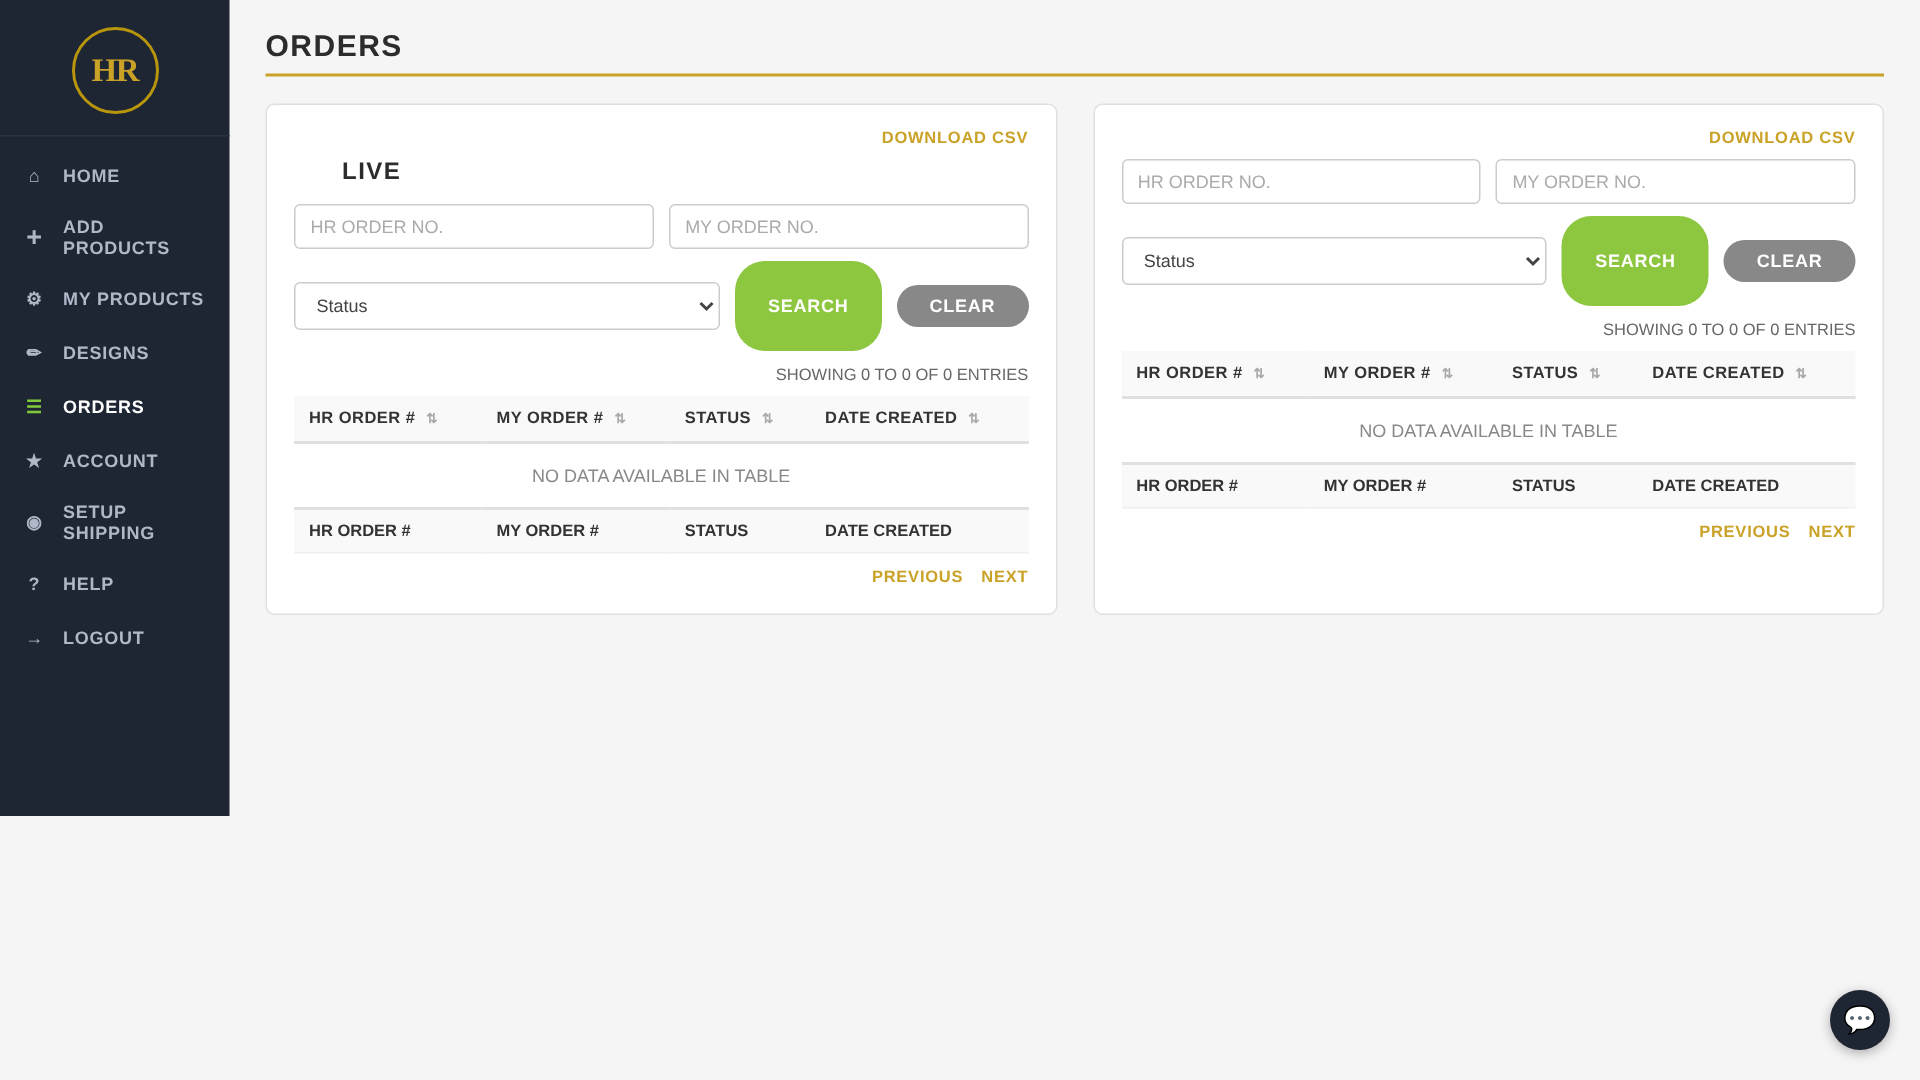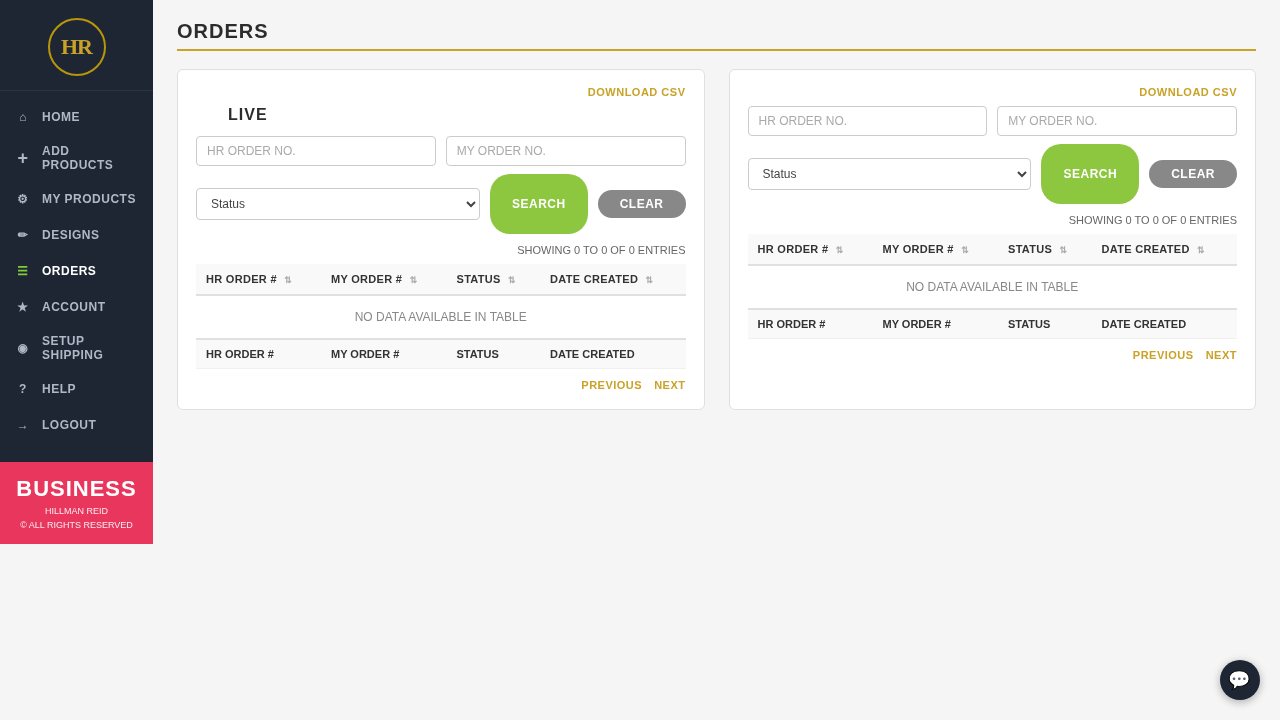--- a/index.html
+++ b/index.html
@@ -350,25 +350,20 @@
       <span class="nav-icon icon-question">?</span>
       <span>HELP</span>
     </div>
 
     <div class="nav-item">
       <span class="nav-icon icon-logout">→</span>
       <span>LOGOUT</span>
     </div>
   </nav>
 
-  <div class="sidebar-bottom">
-    <div class="sidebar-bottom-title">BUSINESS</div>
-    <div class="sidebar-bottom-sub">HILLMAN REID</div>
-    <div class="sidebar-bottom-sub">© ALL RIGHTS RESERVED</div>
-  </div>
 </div>
 
 <div class="main-content">
   <h1 class="page-title">ORDERS</h1>
   <hr class="page-divider">
 
   <div class="orders-grid">
 
     <div class="orders-panel">
       <div class="panel-header">

